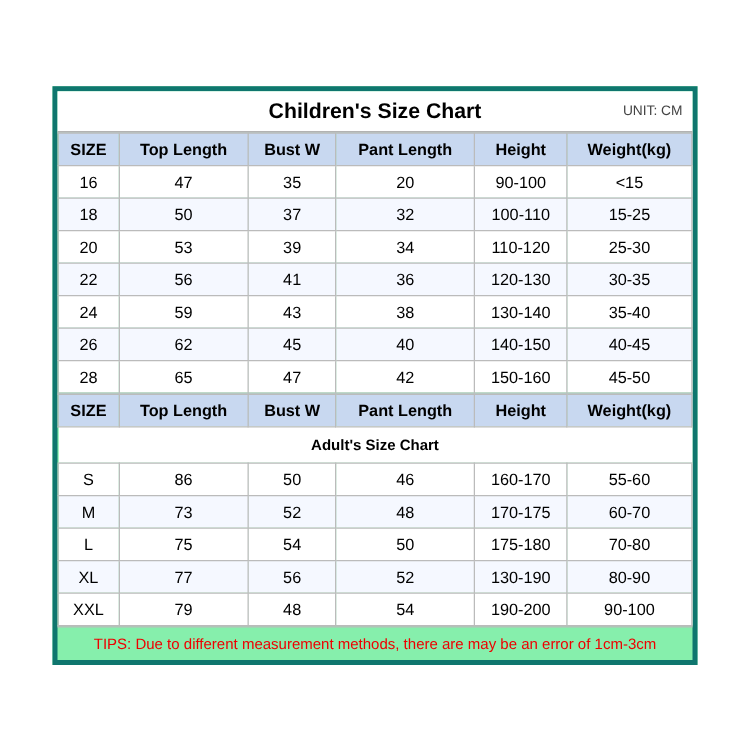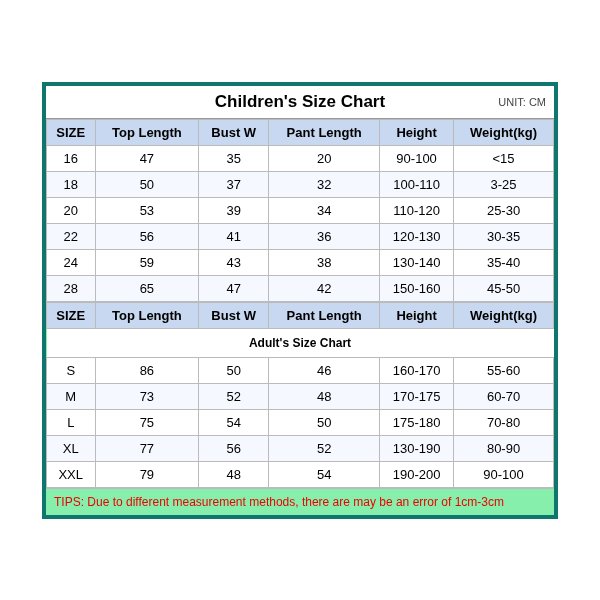--- a/index.html
+++ b/index.html
@@ -59,20 +59,21 @@
     .section-header-row td {
       background: #fff;
       font-size: 12px;
       font-weight: bold;
       text-align: center;
       padding: 7px;
       border-left: none;
       border-right: none;
     }
     .tips-row {
+      text-align: center;
       padding: 6px 8px;
       font-size: 12px;
       color: #e00;
       border-top: 1px solid #bbb;
     }
     tr:nth-child(even) td { background: #f5f8ff; }
     tr:nth-child(odd) td { background: #fff; }
     thead tr th { background: #c8d8f0; }
   </style>
 </head>
@@ -103,21 +104,21 @@
           <td>20</td>
           <td>90-100</td>
           <td>&lt;15</td>
         </tr>
         <tr>
           <td class="size-col">18</td>
           <td>50</td>
           <td>37</td>
           <td>32</td>
           <td>100-110</td>
-          <td>3-25</td>
+          <td>15-25</td>
         </tr>
         <tr>
           <td class="size-col">20</td>
           <td>53</td>
           <td>39</td>
           <td>34</td>
           <td>110-120</td>
           <td>25-30</td>
         </tr>
         <tr>
@@ -128,20 +129,28 @@
           <td>120-130</td>
           <td>30-35</td>
         </tr>
         <tr>
           <td class="size-col">24</td>
           <td>59</td>
           <td>43</td>
           <td>38</td>
           <td>130-140</td>
           <td>35-40</td>
+        </tr>
+        <tr>
+          <td class="size-col">26</td>
+          <td>62</td>
+          <td>45</td>
+          <td>40</td>
+          <td>140-150</td>
+          <td>40-45</td>
         </tr>
         <tr>
           <td class="size-col">28</td>
           <td>65</td>
           <td>47</td>
           <td>42</td>
           <td>150-160</td>
           <td>45-50</td>
         </tr>
       </tbody>

